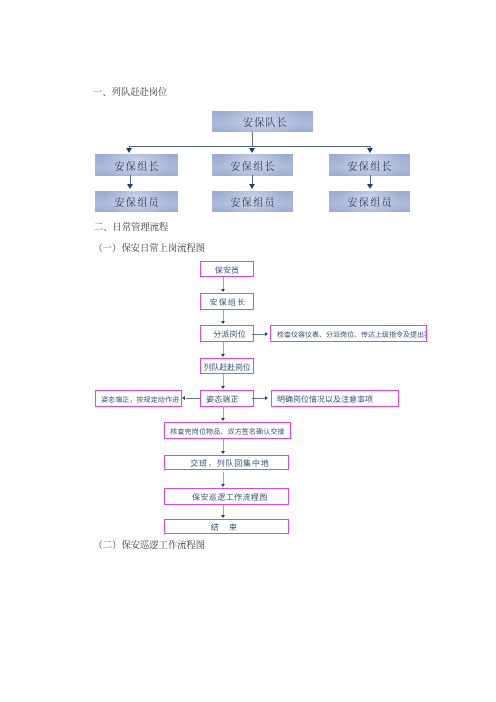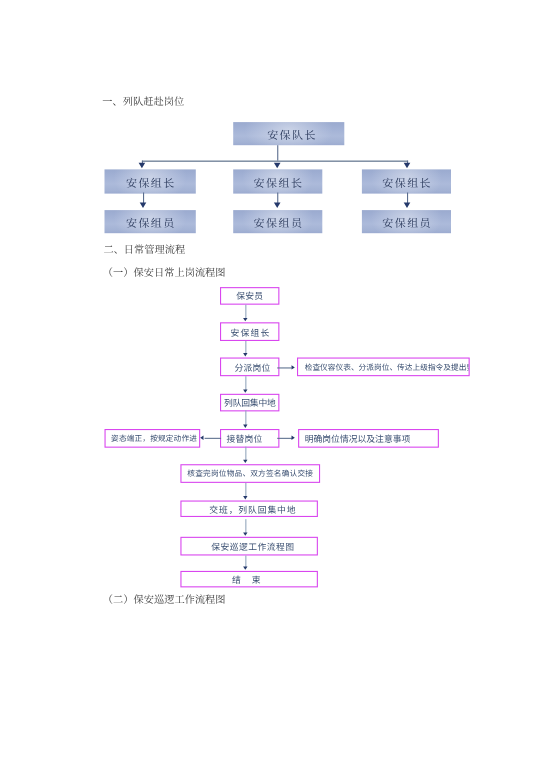--- a/index.html
+++ b/index.html
@@ -74,22 +74,22 @@
 
     <div class="orgbox" style="left:95px;top:191px;width:83px;height:21px;">安保组员</div>
     <div class="orgbox" style="left:212px;top:191px;width:81px;height:21px;">安保组员</div>
     <div class="orgbox" style="left:329px;top:191px;width:81px;height:21px;">安保组员</div>
   </div>
 
   <div class="flowchart">
     <div class="fbox" style="left:200px;top:261px;width:54px;height:16px;">保安员</div>
     <div class="fbox" style="left:200px;top:293px;width:54px;height:17px;letter-spacing:1.1px;text-indent:1.6px;">安保组长</div>
     <div class="fbox" style="left:200px;top:325px;width:54px;height:17px;text-indent:5px;">分派岗位</div>
-    <div class="fbox" style="left:200px;top:358px;width:54px;height:16px;letter-spacing:-0.2px;text-indent:0.2px;">列队回集中地</div>
-    <div class="fbox" style="left:200px;top:390px;width:54px;height:17px;text-indent:-9.4px;">接替岗位</div>
+    <div class="fbox" style="left:200px;top:358px;width:54px;height:16px;letter-spacing:-0.2px;text-indent:0.2px;">列队赶赴岗位</div>
+    <div class="fbox" style="left:200px;top:390px;width:54px;height:17px;text-indent:-9.4px;">姿态端正</div>
     <div class="fbox" style="left:164px;top:422px;width:127px;height:17px;font-size:7px;letter-spacing:.15px;">核查完岗位物品、双方签名确认交接</div>
     <div class="fbox" style="left:164px;top:455px;width:125px;height:15px;letter-spacing:0.8px;text-indent:6.8px;">交班，列队回集中地</div>
     <div class="fbox" style="left:164px;top:488px;width:125px;height:17px;letter-spacing:0.4px;text-indent:6.7px;">保安巡逻工作流程图</div>
     <div class="fbox" style="left:164px;top:519px;width:125px;height:15px;letter-spacing:1.05px;text-indent:-4.2px;">结　束</div>
 
     <div class="fbox note" style="left:270px;top:325px;width:157px;height:17px;padding-left:6px;font-size:7px;letter-spacing:0;">检查仪容仪表、分派岗位、传达上级指令及提出要求</div>
     <div class="fbox note" style="left:95px;top:390px;width:87px;height:17px;padding-left:5px;font-size:7px;letter-spacing:.1px;">姿态端正，按规定动作进</div>
     <div class="fbox note" style="left:271px;top:390px;width:128px;height:17px;padding-left:5px;font-size:8px;letter-spacing:0;">明确岗位情况以及注意事项</div>
 
     <div class="vline" style="left:223px;top:277px;height:13.1px;"></div>

